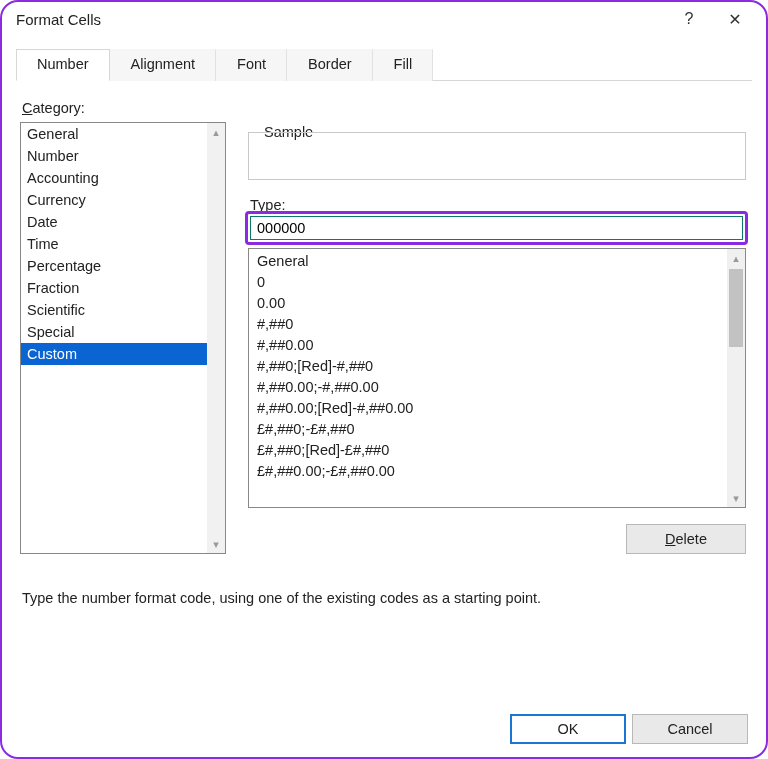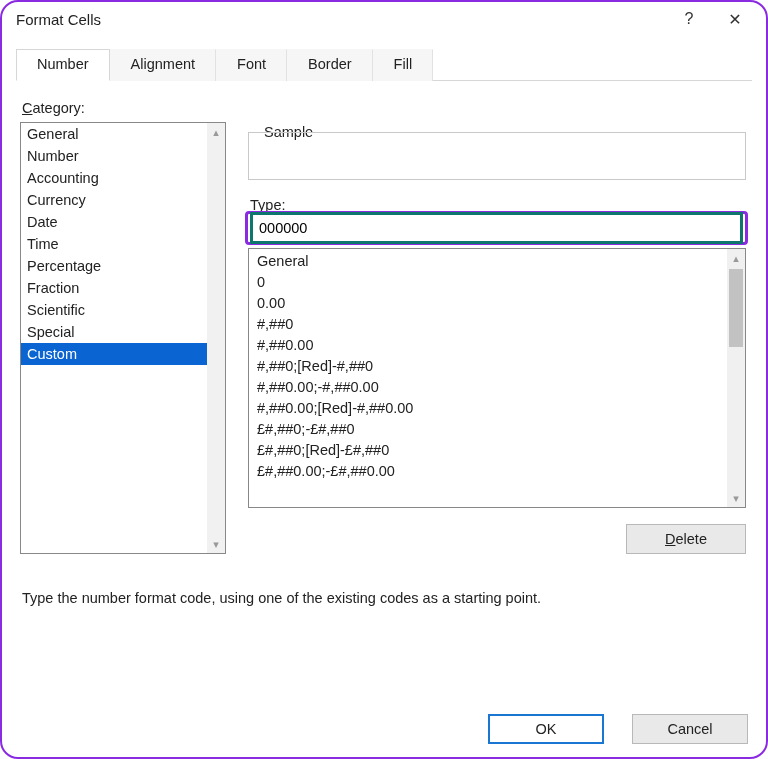--- a/index.html
+++ b/index.html
@@ -107,22 +107,22 @@
   .type-input-wrap {
     position: absolute;
     left: 229px; top: 121px; right: 4px; height: 34px;
     border: 3px solid #8a2be2;
     border-radius: 4px;
     display: flex; align-items: center;
     padding: 0 2px;
   }
   .type-input {
     width: 100%;
-    height: 32px;
-    border: 3px solid #0f766e;
+    height: 24px;
+    border: 1px solid #0f766e;
     padding: 2px 6px;
     font-family: inherit;
     font-size: 14.5px;
     outline: none;
   }
   .format-list {
     position: absolute;
     left: 232px; top: 158px; right: 6px; height: 260px;
     border: 1px solid #888;
     background: #fff;
@@ -154,21 +154,21 @@
     left: 6px; top: 500px; right: 10px;
   }
   .btn-row {
     position: absolute;
     left:0; right:0; bottom: 0;
     height: 56px;
     display: flex;
     justify-content: flex-end;
     align-items: center;
     padding-right: 18px;
-    gap: 28px;
+    gap: 6px;
   }
   .dlg-btn {
     width: 116px; height: 30px;
     background: #e9e9e9;
     border: 1px solid #b8b8b8;
     text-align: center;
     line-height: 28px;
     cursor: pointer;
   }
   .dlg-btn.primary {

